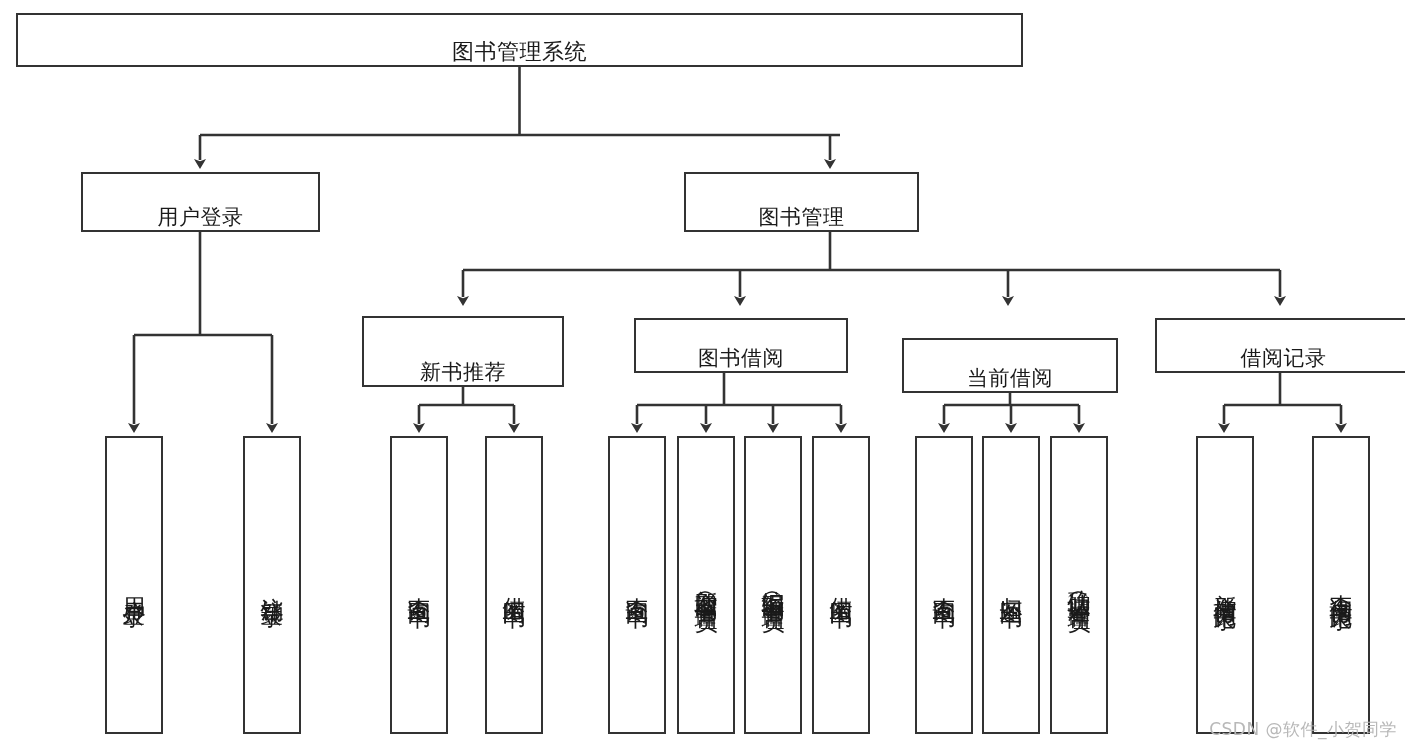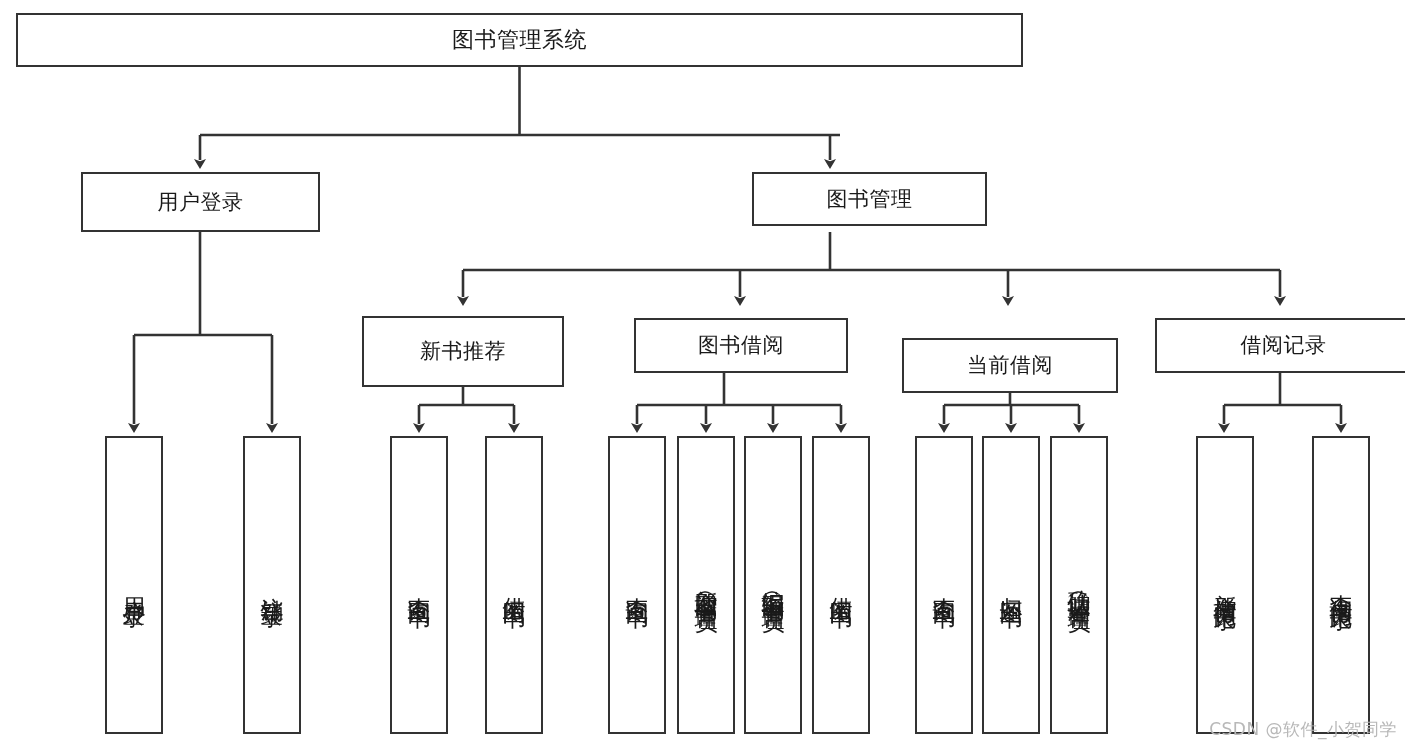--- a/index.html
+++ b/index.html
@@ -23,21 +23,21 @@
     top: 0;
     width: 1405px;
     height: 747px;
   }
   .node {
     position: absolute;
     box-sizing: border-box;
     border: 2px solid #333333;
     background: #ffffff;
     display: flex;
-    align-items: center;
+    align-items: flex-end;
     justify-content: center;
     z-index: 2;
   }
   .node-label {
     color: #1a1a1a;
     letter-spacing: 0.5px;
     white-space: nowrap;
     line-height: 1.18;
   }
   .node.horiz .node-label {
@@ -123,21 +123,21 @@
     </g>
   </svg>
 
   <div class="node root horiz" style="left:16px; top:13px; width:1007px; height:54px;">
     <span class="node-label">图书管理系统</span>
   </div>
 
   <div class="node horiz" style="left:81px; top:172px; width:239px; height:60px;">
     <span class="node-label">用户登录</span>
   </div>
-  <div class="node horiz" style="left:752px; top:172px; width:235px; height:54px;">
+  <div class="node horiz" style="left:684px; top:172px; width:235px; height:60px;">
     <span class="node-label">图书管理</span>
   </div>
 
   <div class="node horiz" style="left:362px; top:316px; width:202px; height:71px;">
     <span class="node-label">新书推荐</span>
   </div>
   <div class="node horiz" style="left:634px; top:318px; width:214px; height:55px;">
     <span class="node-label">图书借阅</span>
   </div>
   <div class="node horiz" style="left:902px; top:318px; width:216px; height:55px;margin-top:20px;">

